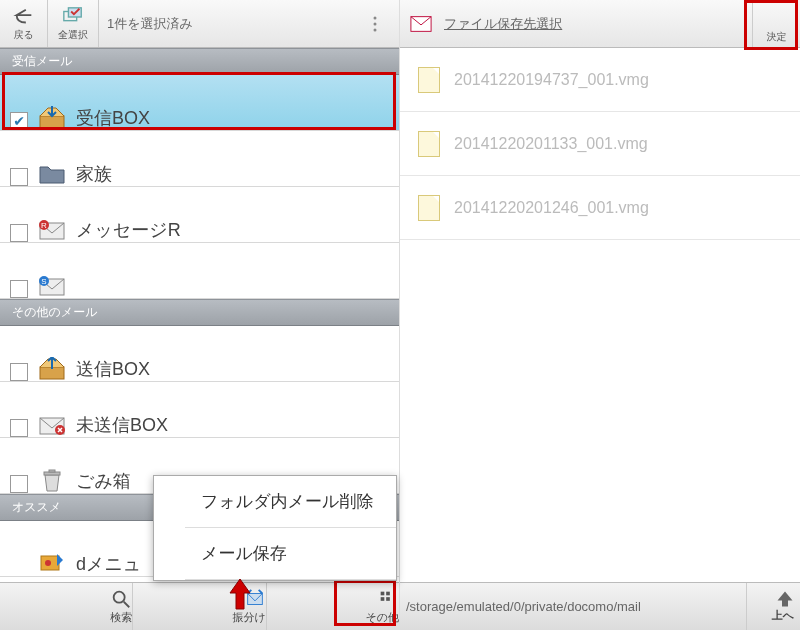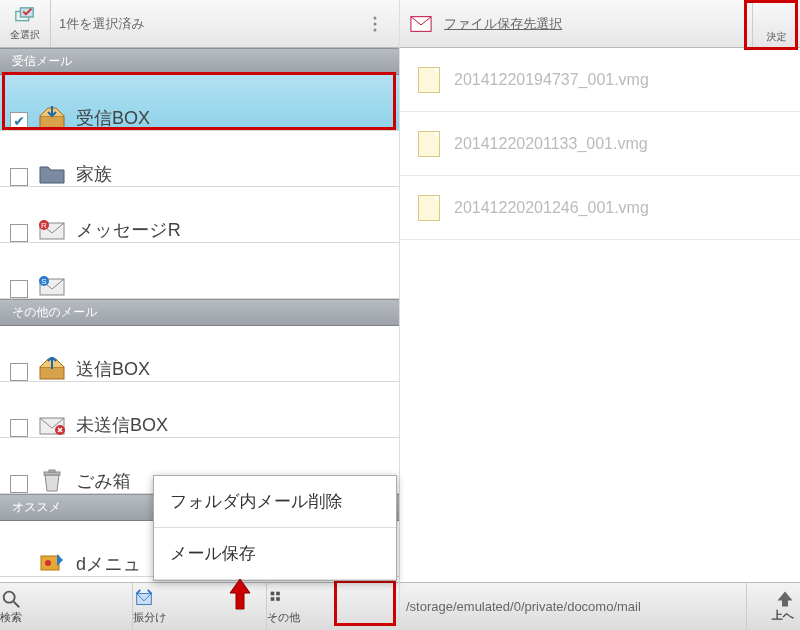--- a/index.html
+++ b/index.html
@@ -44,21 +44,21 @@
   .checkbox.checked::after { content: "✔"; }
   .folder-icon { width: 28px; height: 24px; margin-right: 10px; display:flex; align-items:center; justify-content:center; }
 
   
   .bottom-bar {
     display: flex; height: 48px;
     background: linear-gradient(#f3f3f3, #dcdcdc);
     border-top: 1px solid #bbb;
   }
   .bottom-btn {
-    flex: 1; display: flex; flex-direction: column; align-items: flex-start; justify-content: center;
+    flex: 1; display: flex; flex-direction: column; align-items: flex-end; justify-content: center;
     font-size: 11px; color: #444; border-right: 1px solid #ccc;
   }
 
   
   .file-item {
     display: flex; align-items: center; height: 64px;
     border-bottom: 1px solid #e6e6e6; padding: 0 18px;
     font-size: 16px; color: #bbb;
   }
   .file-icon { width: 22px; height: 26px; border: 1px solid #d9c97a; background: #fdf8dc; margin-right: 14px; position: relative; }
@@ -73,38 +73,45 @@
   .up-btn { display:flex; flex-direction:column; align-items:flex-end; justify-content:center; font-size:11px; color:#444; width:48px; border-left:1px solid #ccc; height:100%;font-weight:bold; }
 
   
   .red-box { position: absolute; border: 3px solid #c00; pointer-events: none; }
 
   
   .popup {
     position: absolute; left: 153px; top: 475px; width: 244px;
     background: #fff; border: 1px solid #aaa; box-shadow: 0 2px 8px rgba(0,0,0,0.3);
     z-index: 5;
+    padding-left: 31px;
   }
   .popup-item { padding: 14px 16px; font-size: 17px; color: #333; border-bottom: 1px solid #ddd; }
   .red-arrow {
     position: absolute; left: 228px; top: 579px; z-index: 7;
   }
   .red-arrow svg { width: 24px; height: 32px; }
 
   
   .ico { width: 22px; height: 22px; }
   svg { display:block; }
 </style>
 </head>
 <body>
 
 <div class="container">
 
   <div class="left-panel">
     <div class="toolbar">
+      <div class="tb-btn">
+        <svg class="ico" viewBox="0 0 24 24">
+            <path fill="none" stroke="#555" stroke-width="2" d="M14 4 L4 10 L20 10 M4 10 Q4 18 14 18"></path>
+          </svg>
+        <span>戻る</span>
+      </div>
       <div class="tb-btn">
         <svg class="ico" viewBox="0 0 24 24">
             <rect x="2" y="6" width="14" height="10" fill="none" stroke="#6aa" stroke-width="1.5"></rect>
             <rect x="7" y="2" width="14" height="10" fill="#cde" stroke="#6aa" stroke-width="1.5"></rect>
             <path d="M10 6 l3 3 l6 -6" fill="none" stroke="#c33" stroke-width="2"></path>
           </svg>
         <span>全選択</span>
       </div>
       <div class="tb-title">1件を選択済み</div>
       <div class="tb-btn no-border" style="width:28px;">

